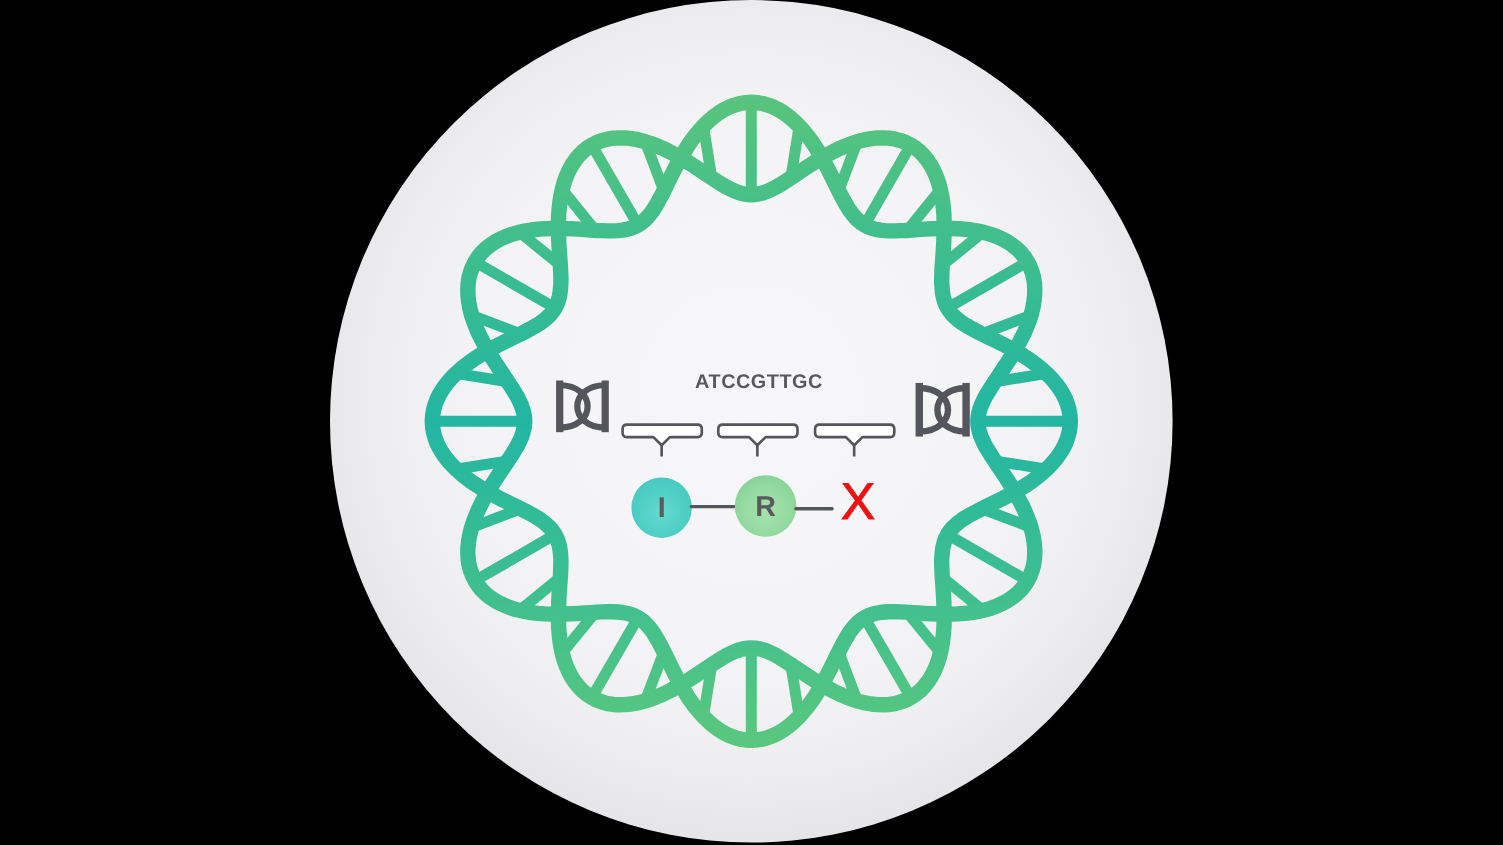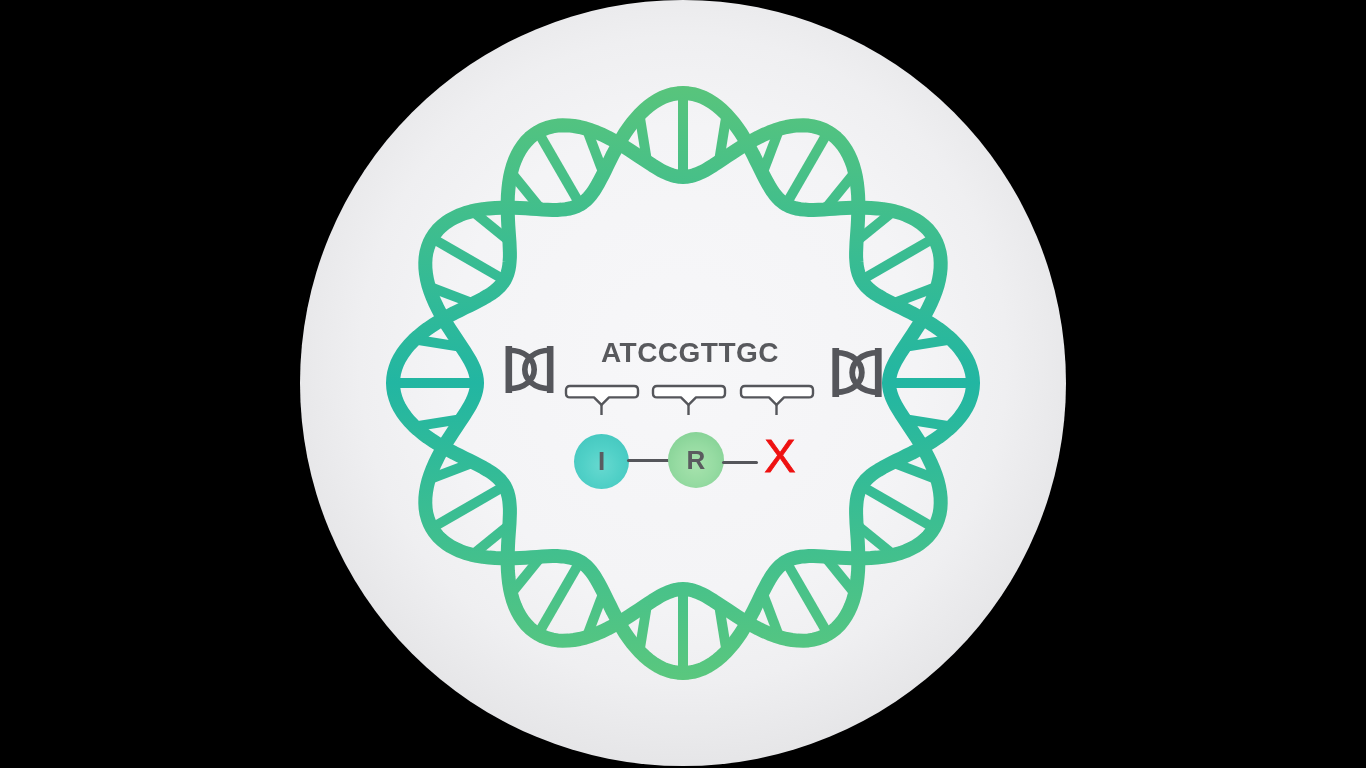--- a/index.html
+++ b/index.html
@@ -8,21 +8,21 @@
 
   .sphere{position:absolute;left:300px;top:0px;width:766px;height:766px;border-radius:50%;
           background:radial-gradient(circle at 50% 47%,
             #f7f7f9 0%, #f4f4f6 42%, #efeff1 58%, #e6e6e8 72%,
             #d9dadb 85%, #cbccce 96%, #c6c7c9 100%);}
 
   .helix-svg{position:absolute;left:371px;top:71px;}
 
   .xo-icon{position:absolute;}
   .seq-text{position:absolute;left:540px;top:337px;width:300px;text-align:center;
-            font-size:28px;font-weight:bold;letter-spacing:0.5px;color:#58595d;}
+            font-size:18px;font-weight:bold;letter-spacing:0.5px;color:#58595d;}
 
   .bracket{position:absolute;top:384px;}
   .bracket.b1{left:564px;} .bracket.b2{left:651px;} .bracket.b3{left:739px;}
 
   .node{position:absolute;border-radius:50%;display:flex;align-items:center;justify-content:center;
         font-weight:bold;font-size:26px;color:#5a5b5f;}
   .node-i{left:574px;top:434px;width:55px;height:55px;
           background:radial-gradient(circle at 50% 58%, #67d9d0 0%, #50d0c7 45%, #43c6be 88%, #48c8c0 100%);}
   .node-r{left:668px;top:432px;width:56px;height:56px;
           background:radial-gradient(circle at 50% 58%, #a7e3ad 0%, #96dba2 45%, #80cf92 92%, #86d296 100%);}

